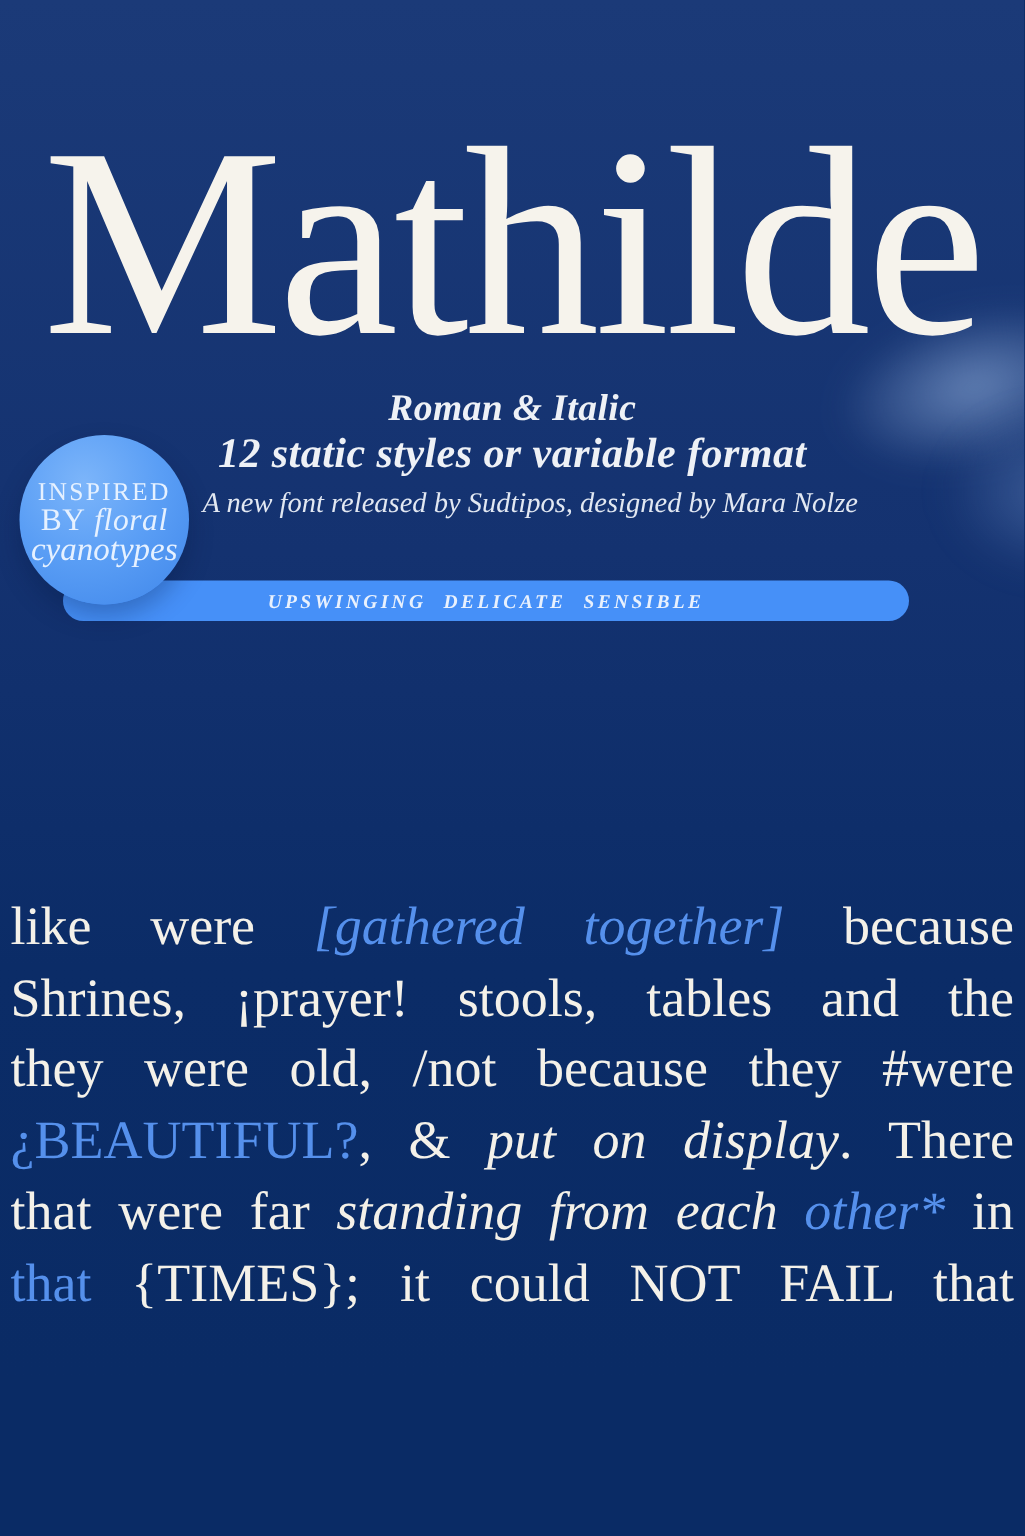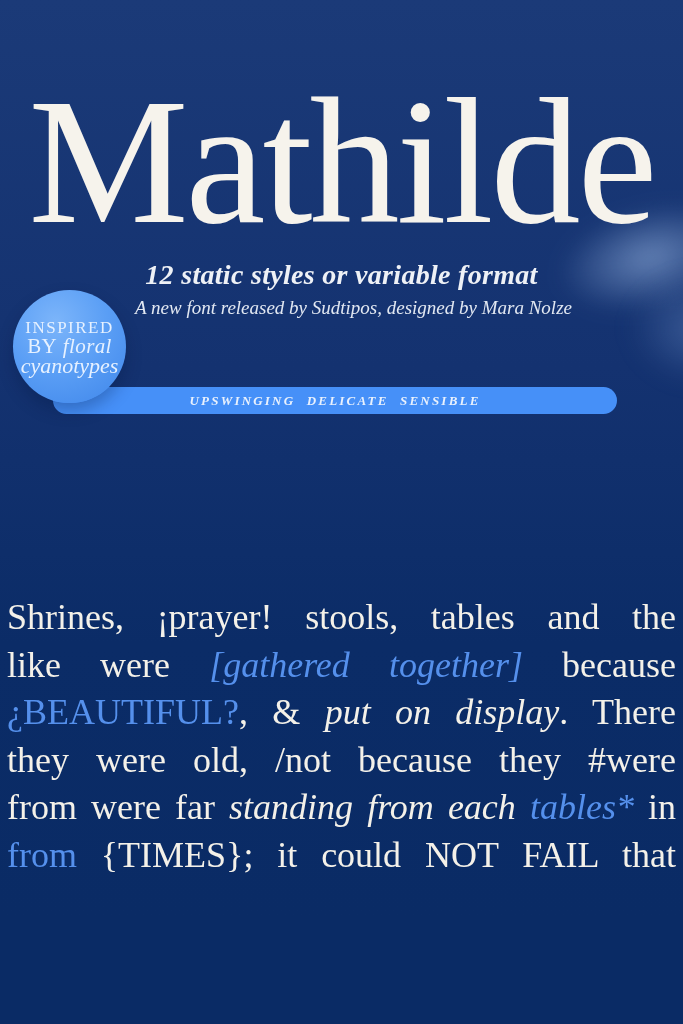--- a/index.html
+++ b/index.html
@@ -40,21 +40,21 @@
     background:radial-gradient(circle at 38% 28%, #7cb5fa 0%, #5a9ef5 48%, #3f86ea 100%);
     box-shadow:0 8px 16px rgba(0,20,60,0.28);
     display:flex; flex-direction:column; justify-content:center; align-items:center;
     text-align:center; color:#e6f1ff;
   }
   .badge .b1 { font-size:17px; line-height:19px; letter-spacing:1.5px; }
   .badge .b2 { font-size:21px; line-height:19px; letter-spacing:0.4px; }
   .badge .it { font-style:italic; }
   .badge .b3 { font-size:22px; line-height:19px; font-style:italic; }
   .ribbon {
-    position:absolute; left:53px; top:387px; width:564px; height:27px;
+    position:absolute; left:42px; top:387px; width:564px; height:27px;
     border-radius:14px; background:#4690f8; z-index:2;
     display:flex; align-items:center; justify-content:center;
     color:#e9f1fd; font-style:italic; font-weight:600;
     font-size:13px; letter-spacing:2.2px; word-spacing:6px;
   }
   .specimen {
     position:absolute; left:7px; right:7px; top:594px;
     color:#f4f1e9; font-size:36px; line-height:47.5px;
   }
   .spec-line { text-align:justify; text-align-last:justify; }
@@ -67,36 +67,37 @@
 <body>
 
 <div class="page">
 
   <div class="glow-a"></div>
   <div class="glow-b"></div>
 
   <div class="title">Mathilde</div>
 
   <div class="subtitle">
+    <div class="l1">Roman &amp; Italic</div>
     <div class="l2">12 static styles or variable format</div>
     <div class="byline">A new font released by Sudtipos, designed by Mara Nolze</div>
   </div>
 
   <div class="badge">
     <div class="b1">INSPIRED</div>
     <div class="b2"><span>BY</span>&nbsp;<span class="it">floral</span></div>
     <div class="b3">cyanotypes</div>
   </div>
 
   <div class="ribbon">
     <span>UPSWINGING DELICATE SENSIBLE</span>
   </div>
 
   <div class="specimen">
+      <div class="spec-line"><span class="seg-w">like were </span><span class="seg-bi">[gathered together]</span><span class="seg-w"> because</span></div>
       <div class="spec-line"><span class="seg-w">Shrines, ¡prayer! stools, tables and the</span></div>
-      <div class="spec-line"><span class="seg-w">like were </span><span class="seg-bi">[gathered together]</span><span class="seg-w"> because</span></div>
+      <div class="spec-line"><span class="seg-w">they were old, /not because they #were</span></div>
       <div class="spec-line"><span class="seg-b">¿BEAUTIFUL?</span><span class="seg-w">, &amp; </span><span class="seg-wi">put on display</span><span class="seg-w">. There</span></div>
-      <div class="spec-line"><span class="seg-w">they were old, /not because they #were</span></div>
-      <div class="spec-line"><span class="seg-w">from were far </span><span class="seg-wi">standing from each </span><span class="seg-bi">tables*</span><span class="seg-w"> in</span></div>
-      <div class="spec-line"><span class="seg-b">from </span><span class="seg-w">{TIMES}; it could NOT FAIL that</span></div>
+      <div class="spec-line"><span class="seg-w">that were far </span><span class="seg-wi">standing from each </span><span class="seg-bi">other*</span><span class="seg-w"> in</span></div>
+      <div class="spec-line"><span class="seg-b">that </span><span class="seg-w">{TIMES}; it could NOT FAIL that</span></div>
     </div>
 
 </div>
 
 </body></html>

